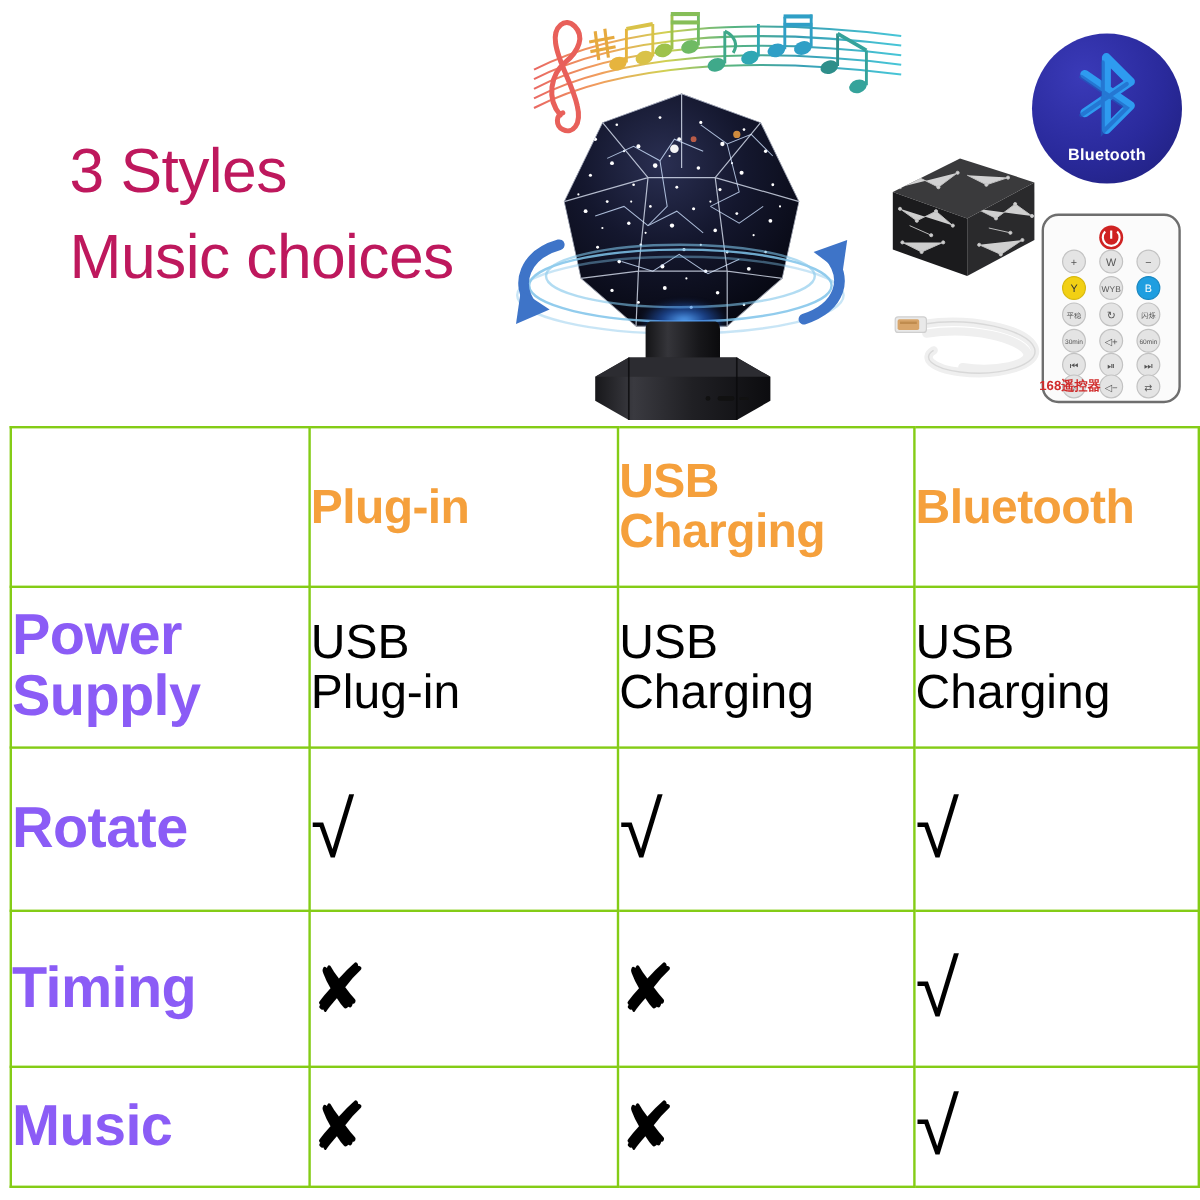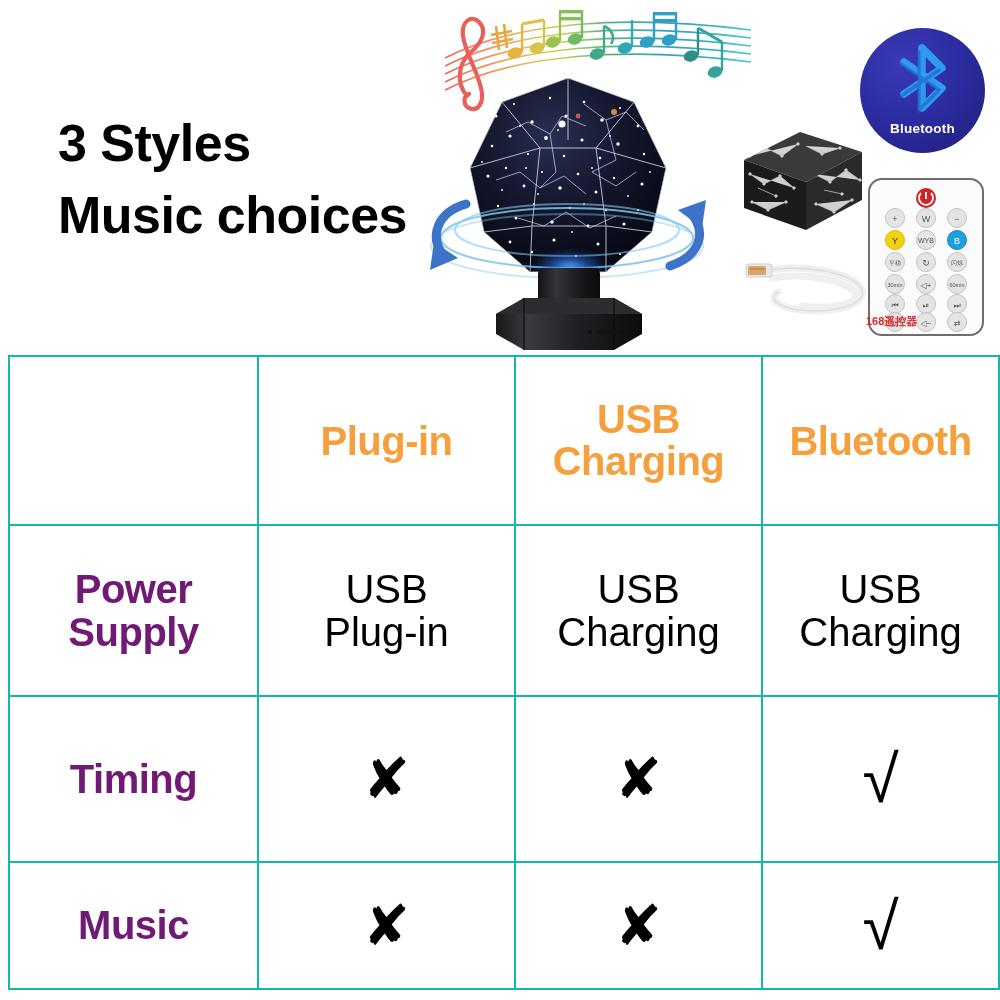--- a/index.html
+++ b/index.html
@@ -2,22 +2,22 @@
 <html><head>
 <meta charset="utf-8">
 <style>
   html,body{margin:0;padding:0;background:#fff;}
   body{width:1000px;height:1000px;position:relative;overflow:hidden;
        font-family:"Liberation Sans","DejaVu Sans",sans-serif;}
 
   
   #hero{position:absolute;left:0;top:0;width:1000px;height:356px;background:#fff;}
 
-  .headline{position:absolute;left:58px;top:108px;width:380px;color:#000000;
-            font-weight:bold;font-size:52px;line-height:1.38;letter-spacing:-0.5px;}
+  .headline{position:absolute;left:58px;top:108px;width:380px;color:#be185d;
+            font-weight:normal;font-size:52px;line-height:1.38;letter-spacing:-0.5px;}
   .headline div{white-space:nowrap;}
   .hl2{font-size:52px;}
 
   
   #music{position:absolute;left:425px;top:-4px;width:330px;height:120px;}
 
   
   #bt{position:absolute;left:860px;top:28px;width:125px;height:125px;}
   #bt .disc{position:absolute;inset:0;border-radius:50%;
       background:radial-gradient(circle at 34% 28%,#3a3ab8 0%,#2a2a9c 55%,#1e1e7a 100%);}
@@ -39,38 +39,38 @@
   
   #box{position:absolute;left:736px;top:126px;width:132px;height:108px;}
   
   #cable{position:absolute;left:738px;top:236px;width:135px;height:86px;}
   
   #remote{position:absolute;left:866px;top:176px;width:120px;height:162px;}
 
   
   #tbl{position:absolute;left:8px;top:355px;width:982px;height:635px;
        border-collapse:collapse;table-layout:fixed;}
-  #tbl td{border:2px solid #14b8a6;text-align:center;vertical-align:middle;
+  #tbl td{border:2px solid #84cc16;vertical-align:middle;
           padding:0;color:#000;background:#fff;margin-top:17px;}
   .c0{width:247px;}
   .c1{width:255px;}
   .c2{width:245px;}
   .c3{width:235px;}
 
   tr.r-head{height:107px;}
   tr.r-pow{height:108px;}
   tr.r-on{height:106px;}
   tr.r-rot{height:109px;}
   tr.r-tim{height:105px;}
   tr.r-mus{height:80px;}
 
   .hcell{color:#F5A03C;font-weight:bold;font-size:40px;line-height:1.0;
          letter-spacing:-0.5px;}
   .hcell.two{font-size:40px;line-height:1.03;}
-  .rowlab{color:#701a75;font-weight:bold;font-size:40px;line-height:1.06;
+  .rowlab{color:#8b5cf6;font-weight:bold;font-size:48px;line-height:1.06;
           letter-spacing:-0.5px;}
   .val{font-size:40px;line-height:1.06;font-weight:normal;}
   .val.small{font-size:30px;line-height:1.14;}
   .mark{font-size:66px;line-height:1;font-weight:normal;}
   .mark.x{font-size:56px;font-weight:bold;}
 </style>
 </head>
 <body>
 
 <div id="hero">
@@ -442,20 +442,34 @@
     </td>
     <td class="c3">
       <div class="val">
         <div>USB</div>
         <div>Charging</div>
       </div>
     </td>
   </tr>
 
 
+  <tr class="r-rot">
+    <td class="c0">
+      <div class="rowlab">Rotate</div>
+    </td>
+    <td class="c1">
+      <div class="mark">√</div>
+    </td>
+    <td class="c2">
+      <div class="mark">√</div>
+    </td>
+    <td class="c3">
+      <div class="mark">√</div>
+    </td>
+  </tr>
 
   <tr class="r-tim">
     <td class="c0">
       <div class="rowlab">Timing</div>
     </td>
     <td class="c1">
       <div class="mark x">✘</div>
     </td>
     <td class="c2">
       <div class="mark x">✘</div>

